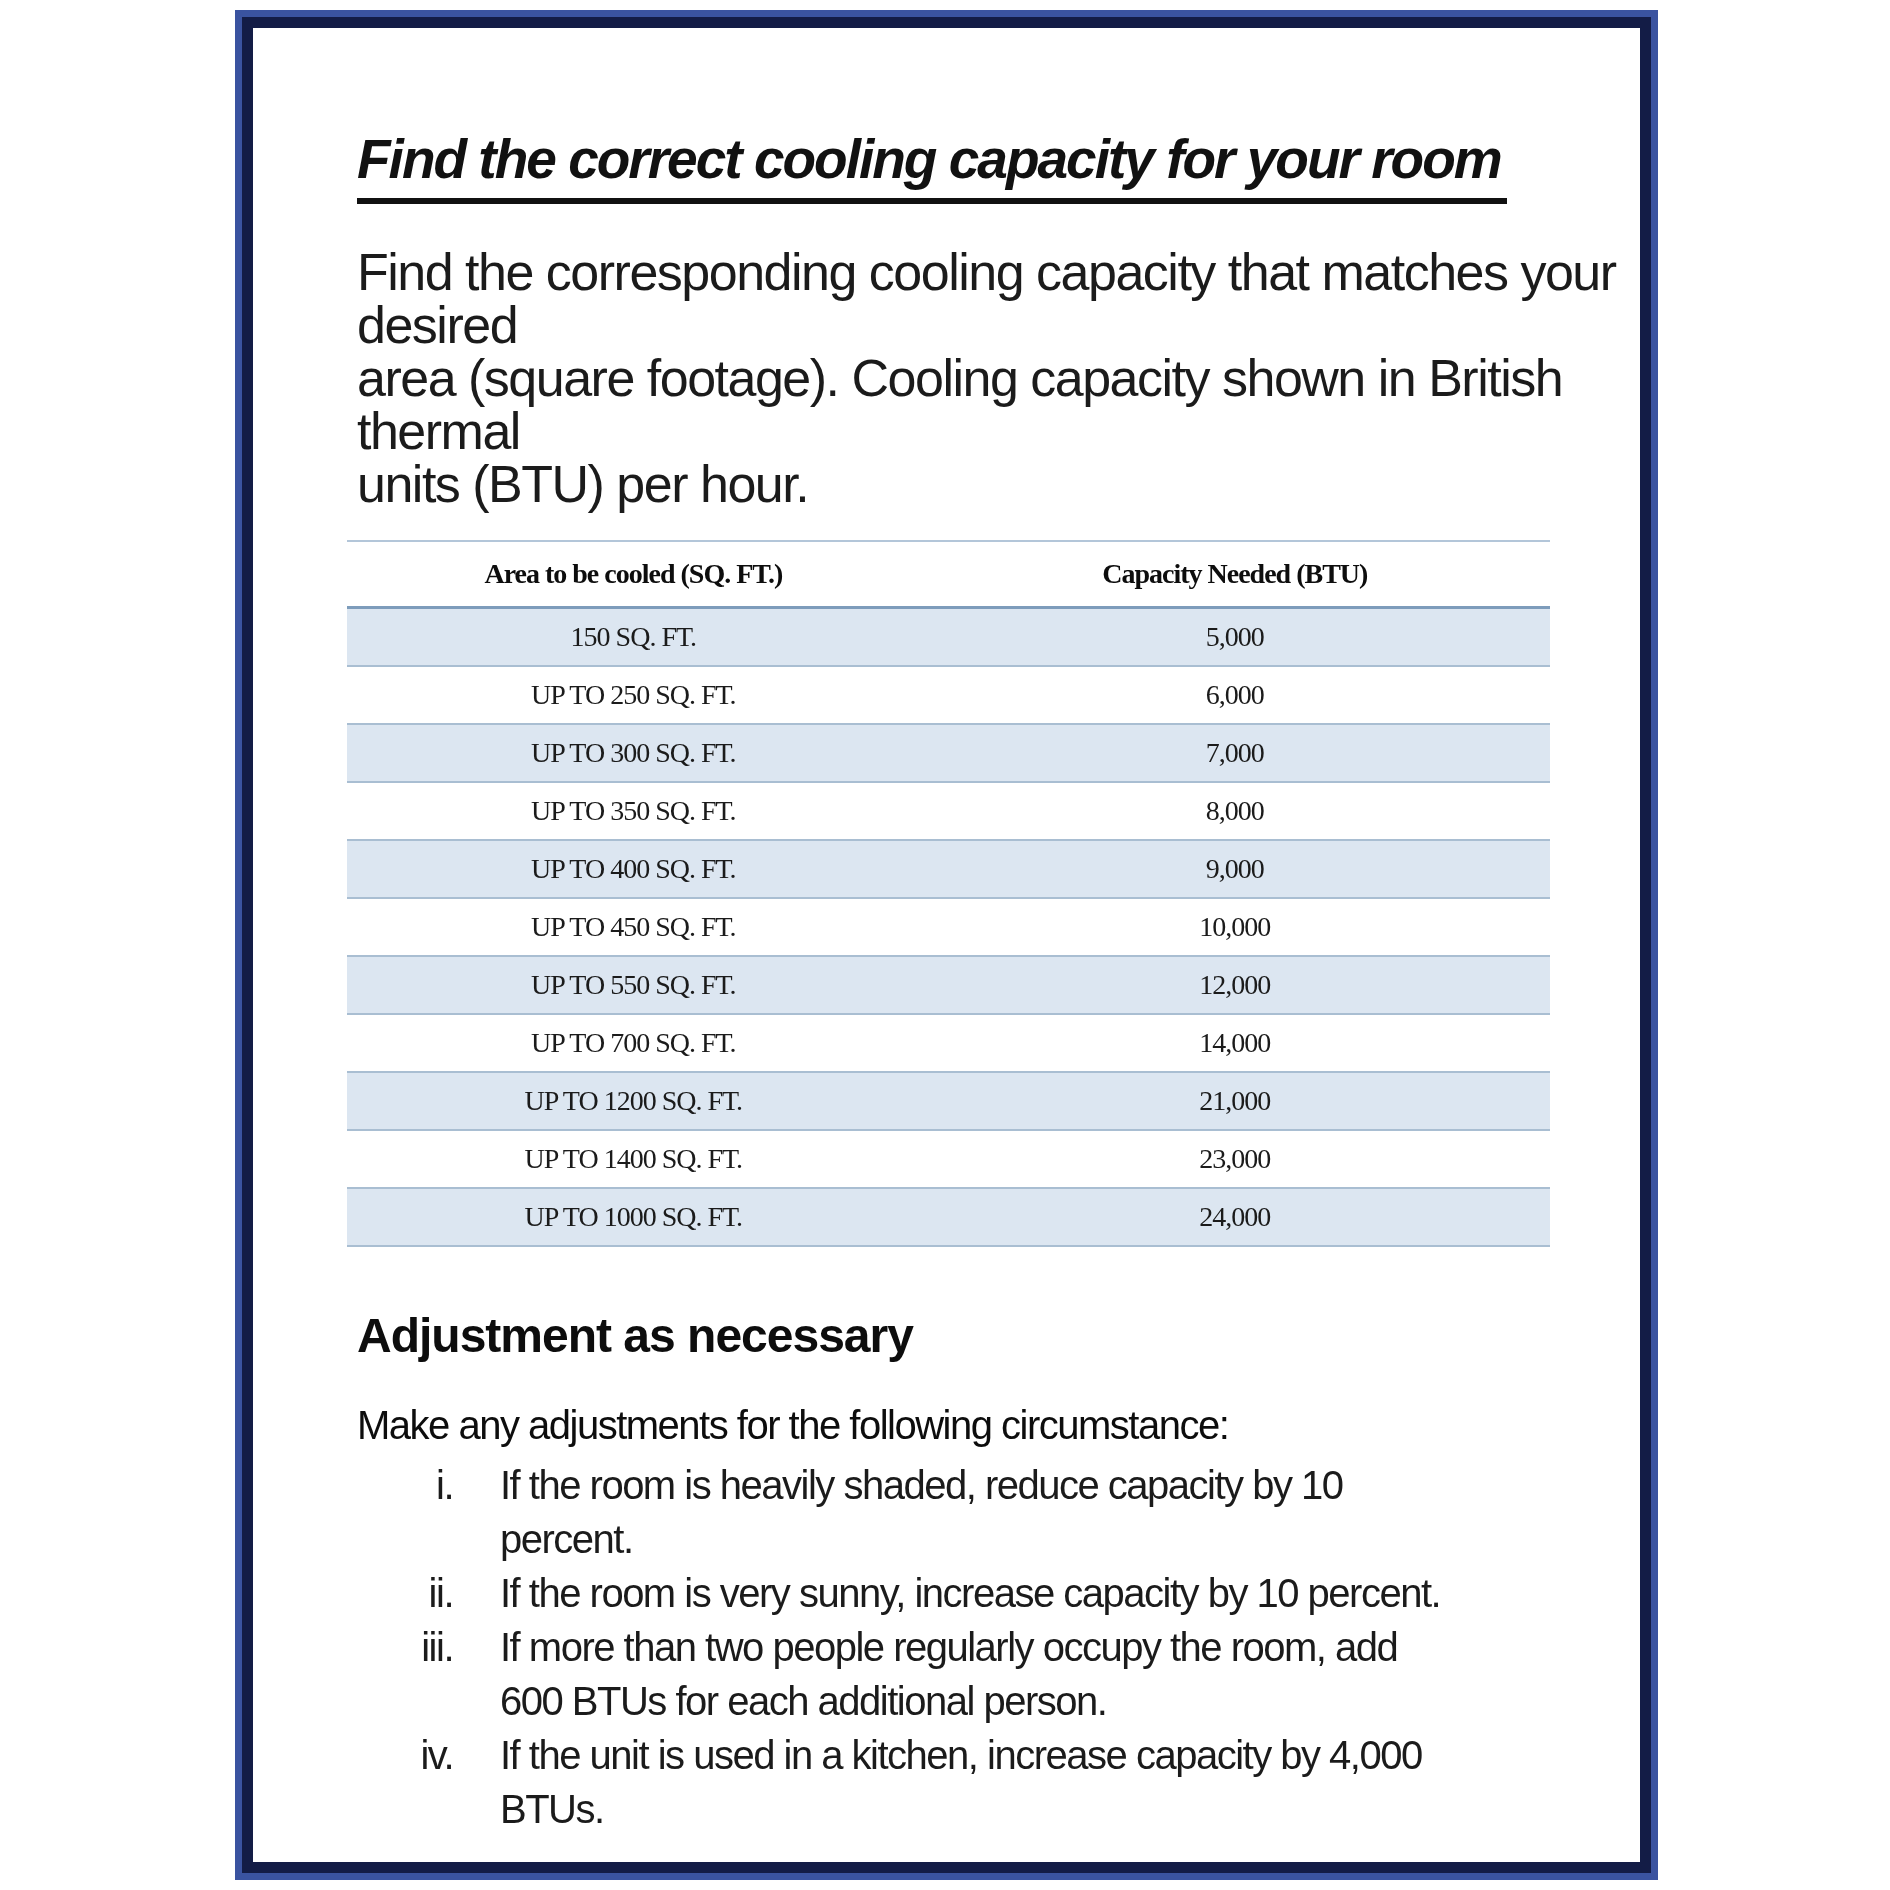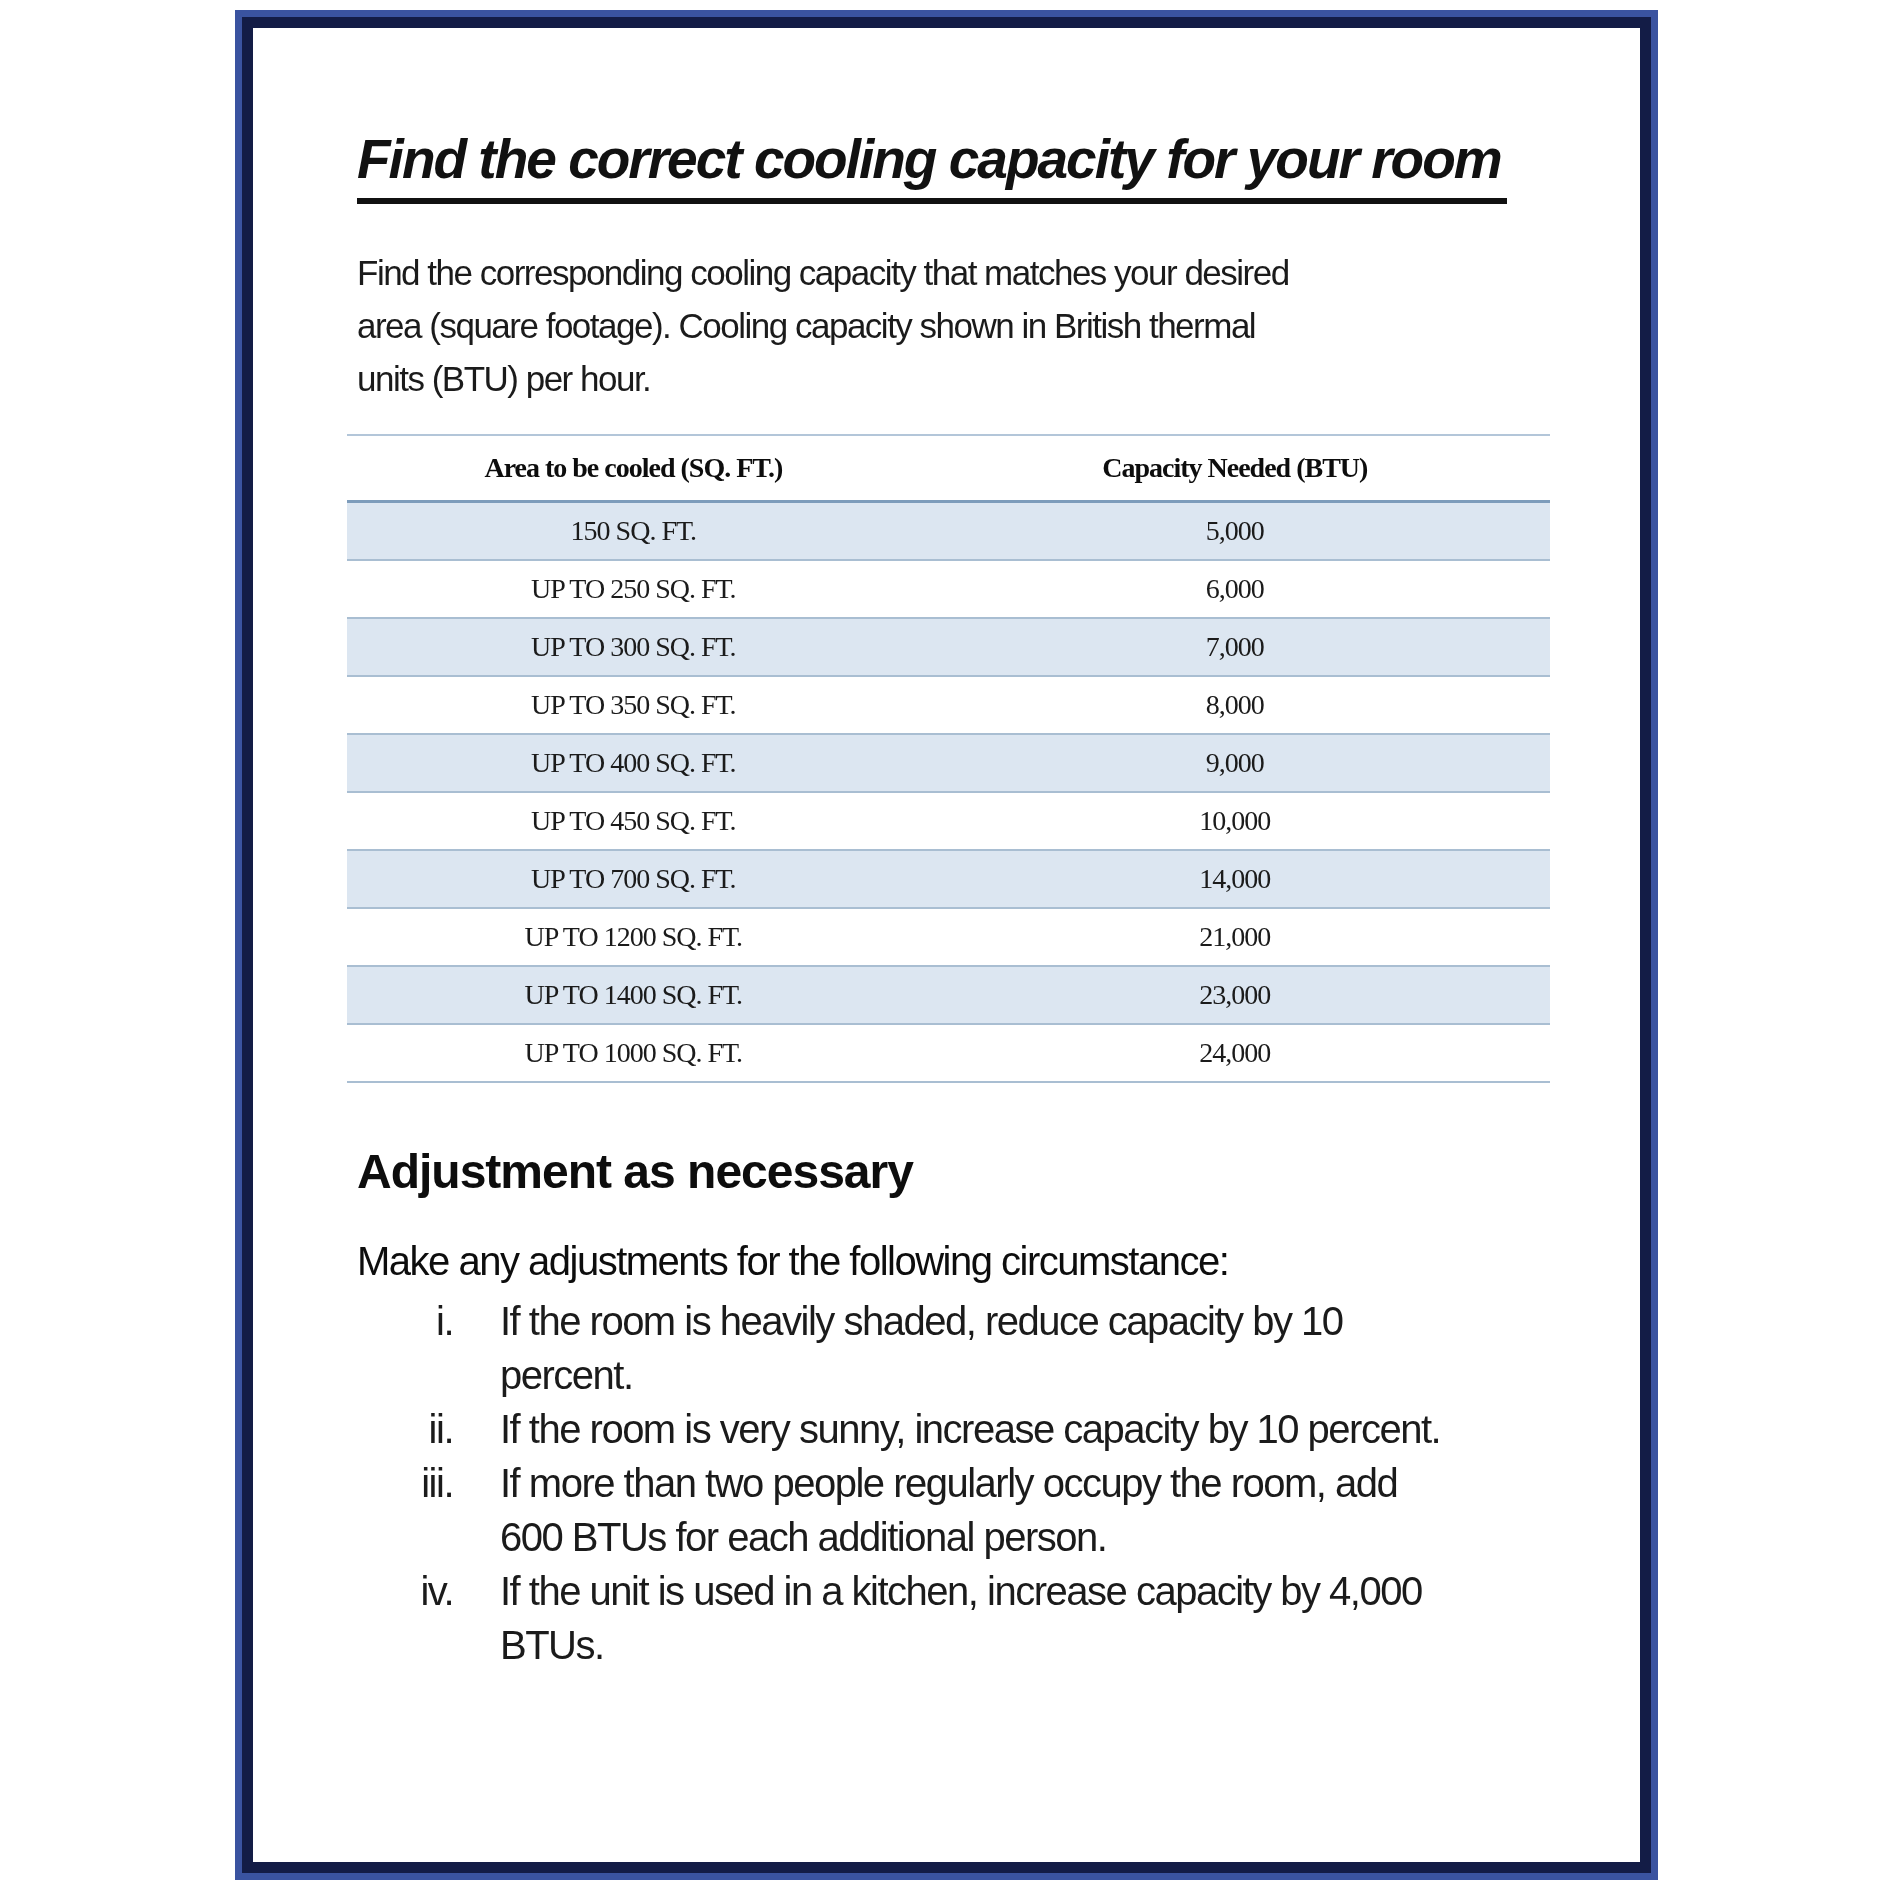--- a/index.html
+++ b/index.html
@@ -18,21 +18,21 @@
     padding:0 0 0 104px; overflow:hidden;
   }
   .title {
     margin:100px 0 1px 0; font-size:55px; font-weight:bold; font-style:italic;
     letter-spacing:-2px; line-height:1.15; color:#111;
   }
   .title .underlined {
     display:inline-block; border-bottom:6px solid #111; padding-bottom:7px; padding-right:6px;
   }
   .intro {
-    margin:42px 16px 0 0; font-size:35px; letter-spacing:-1.5px;
+    margin:42px 16px 0 0; font-size:52px; letter-spacing:-1.5px;
     line-height:53px; white-space:pre-line; color:#1b1b1b;
   }
   table.capacity {
     margin:29px 0 0 -10px; width:1203px; border-collapse:collapse;
     font-size:28px; letter-spacing:-1px; table-layout:fixed;font-family:Liberation Serif, serif;
   }
   table.capacity thead th {
     font-weight:bold; height:62px; text-align:center; vertical-align:middle;
     border-top:2px solid #b3c6d9; border-bottom:3px solid #7d9cbb; color:#0d0d0d;
   }
@@ -99,20 +99,24 @@
           </tr>
           <tr>
             <td>UP TO 400 SQ. FT.</td>
             <td>9,000</td>
           </tr>
           <tr>
             <td>UP TO 450 SQ. FT.</td>
             <td>10,000</td>
           </tr>
           <tr>
+            <td>UP TO 550 SQ. FT.</td>
+            <td>12,000</td>
+          </tr>
+          <tr>
             <td>UP TO 700 SQ. FT.</td>
             <td>14,000</td>
           </tr>
           <tr>
             <td>UP TO 1200 SQ. FT.</td>
             <td>21,000</td>
           </tr>
           <tr>
             <td>UP TO 1400 SQ. FT.</td>
             <td>23,000</td>

